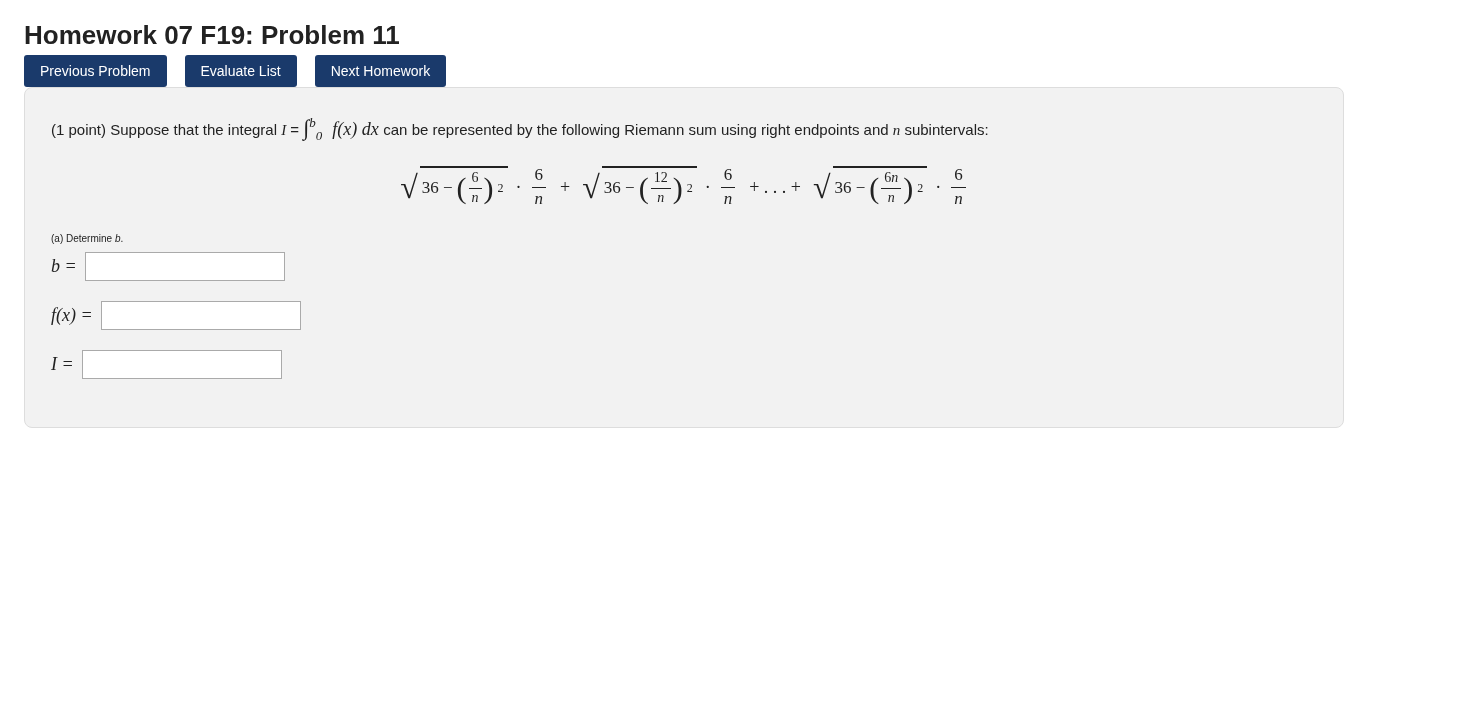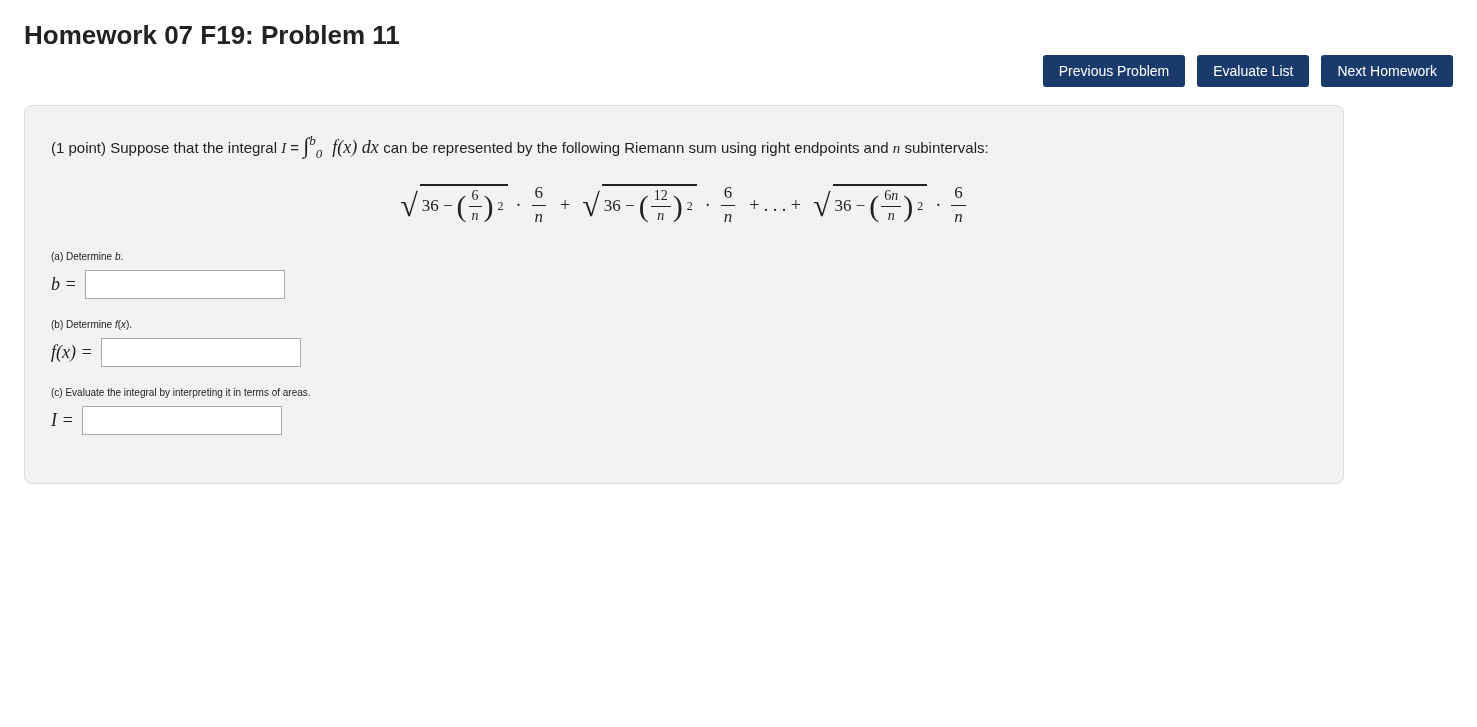--- a/index.html
+++ b/index.html
@@ -9,23 +9,21 @@
       color: #222;
       padding: 20px 24px;
     }
     h1 {
       font-size: 26px;
       font-weight: bold;
       margin-bottom: 4px;
     }
     .nav-buttons {
       display: flex;
-      gap: 12px;
-      margin-bottom: 18px;
-      justify-content: flex-end;
+      gap: 18px;
     }
     .nav-btn {
       background-color: #1a3a6b;
       color: #fff;
       border: none;
       padding: 8px 16px;
       font-size: 14px;
       cursor: pointer;
       border-radius: 3px;
     }
@@ -258,29 +256,23 @@
   </div>
 
   <div class="part-label">
     (a) Determine <em>b</em>.
   </div>
   <div class="answer-row">
     <span class="answer-label"><em>b</em> =</span>
     <input class="answer-input" type="text" value="" style="">
   </div>
 
-  <div class="part-label">
-    (b) Determine <em>f</em>(<em>x</em>).
-  </div>
   <div class="answer-row">
     <span class="answer-label"><em>f</em>(<em>x</em>) =</span>
     <input class="answer-input" type="text" value="" style="">
   </div>
 
-  <div class="part-label">
-    (c) Evaluate the integral by interpreting it in terms of areas.
-  </div>
   <div class="answer-row">
     <span class="answer-label"><em>I</em> =</span>
     <input class="answer-input" type="text" value="" style="">
   </div>
 
 </div>
 
 </body></html>

